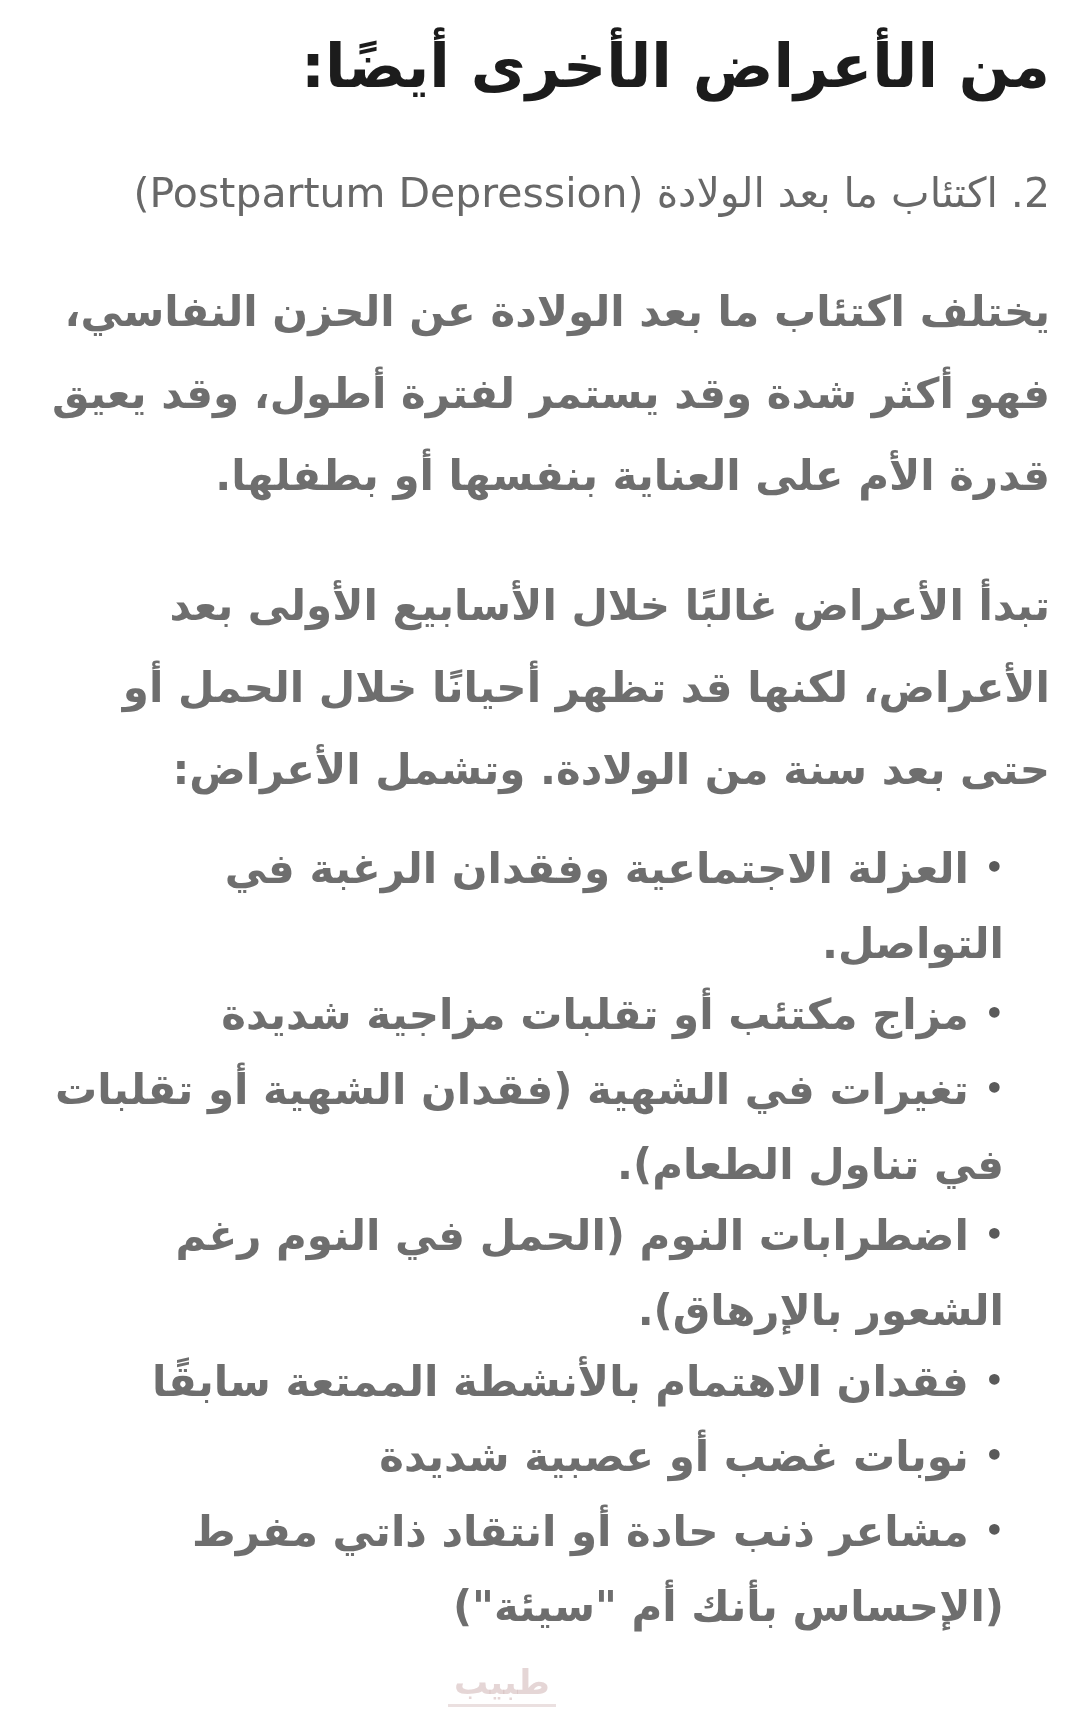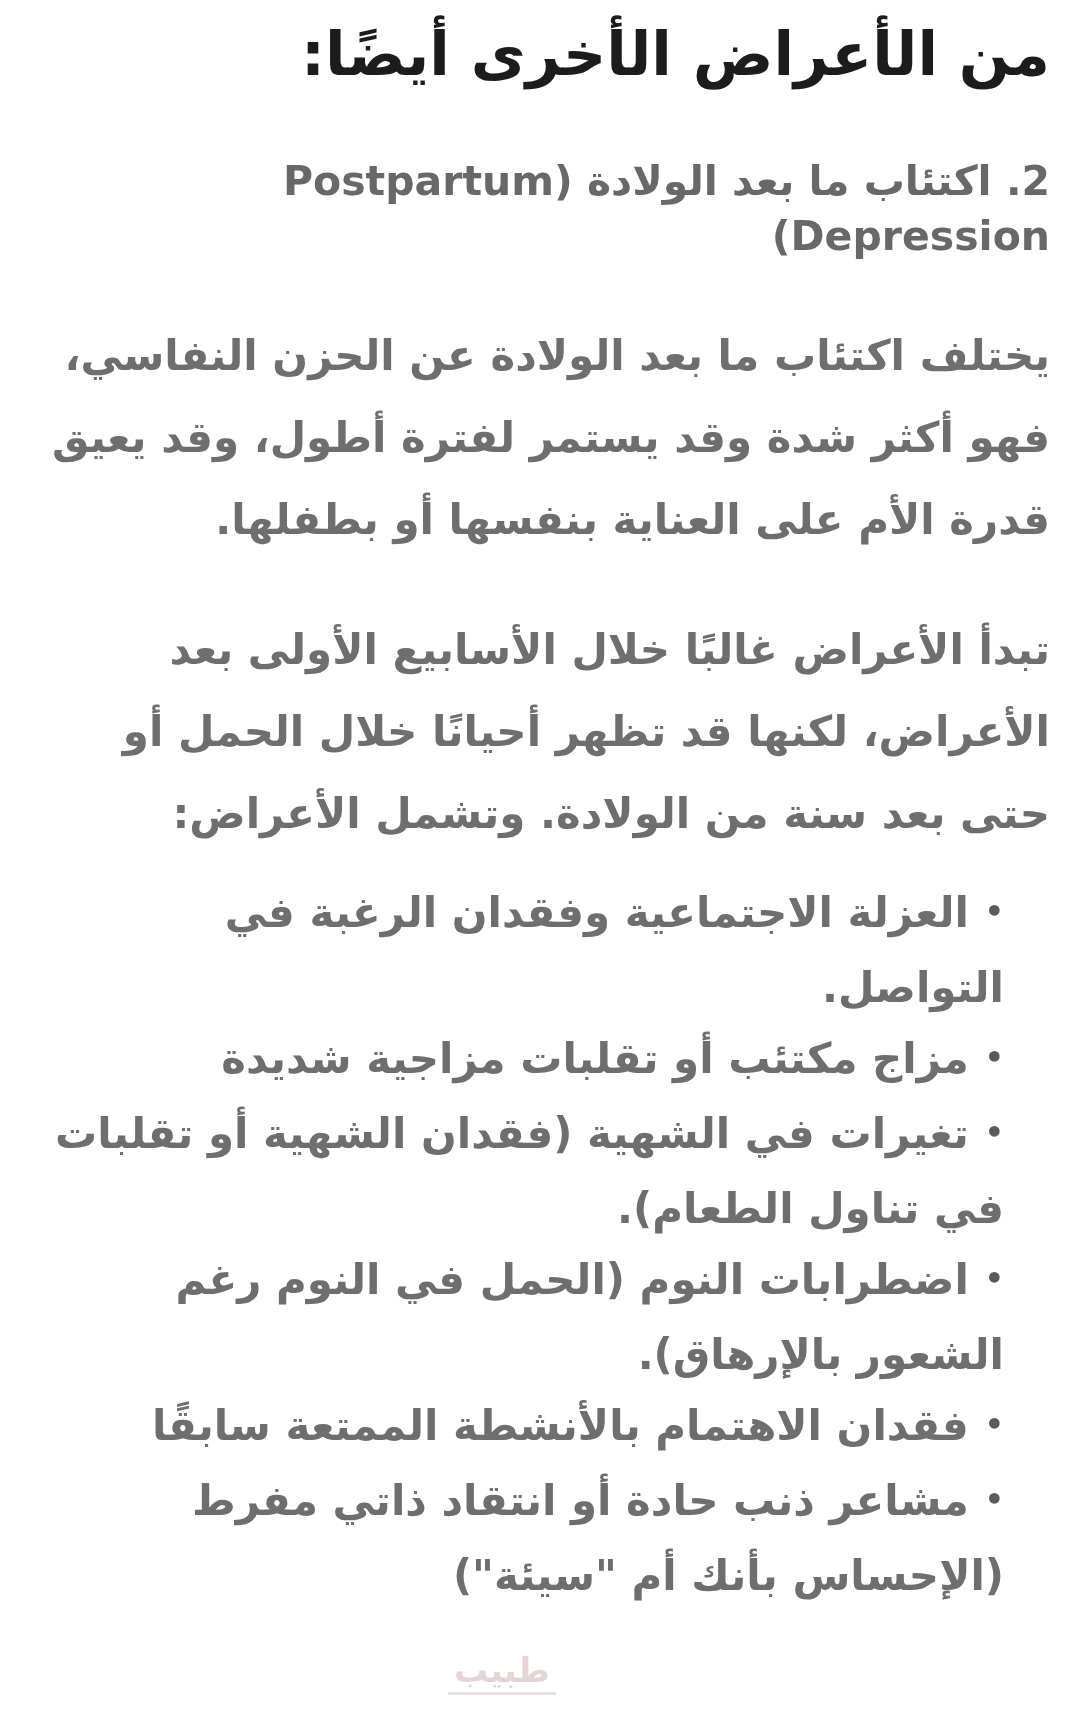--- a/index.html
+++ b/index.html
@@ -21,32 +21,32 @@
     height: 1711px;
     padding: 0 30px 0 34px;
     background: #ffffff;
   }
   .content {
     position: relative;
     z-index: 1;
     text-align: right;
   }
   .doc-title {
-    margin: 12px 0 0;
+    margin: 24px 0 0;
     font-size: 60px;
     line-height: 1.4;
     font-weight: bold;
     color: #1c1c1c;
     letter-spacing: -0.5px;
   }
   .doc-subtitle {
     margin: 58px 0 0;
     font-size: 41px;
     line-height: 1.35;
-    font-weight: bold;
+    font-weight: normal;
     color: #686868;
   }
   .para {
     margin: 50px 0 0;
     font-size: 42px;
     line-height: 82px;
     font-weight: bold;
     color: #6e6e6e;
   }
   .para.second {
@@ -98,18 +98,19 @@
     <p class="para">يختلف اكتئاب ما بعد الولادة عن الحزن النفاسي، فهو أكثر شدة وقد يستمر لفترة أطول، وقد يعيق قدرة الأم على العناية بنفسها أو بطفلها.</p>
 
     <p class="para second">تبدأ الأعراض غالبًا خلال الأسابيع الأولى بعد الأعراض، لكنها قد تظهر أحيانًا خلال الحمل أو حتى بعد سنة من الولادة. وتشمل الأعراض:</p>
 
     <ul class="symptoms">
       <li>العزلة الاجتماعية وفقدان الرغبة في التواصل.</li>
       <li>مزاج مكتئب أو تقلبات مزاجية شديدة</li>
       <li>تغيرات في الشهية (فقدان الشهية أو تقلبات في تناول الطعام).</li>
       <li>اضطرابات النوم (الحمل في النوم رغم الشعور بالإرهاق).</li>
       <li>فقدان الاهتمام بالأنشطة الممتعة سابقًا</li>
+      <li>نوبات غضب أو عصبية شديدة</li>
       <li>مشاعر ذنب حادة أو انتقاد ذاتي مفرط (الإحساس بأنك أم "سيئة")</li>
 
     </ul>
 
   </div>
 </div>
 
 </body></html>

